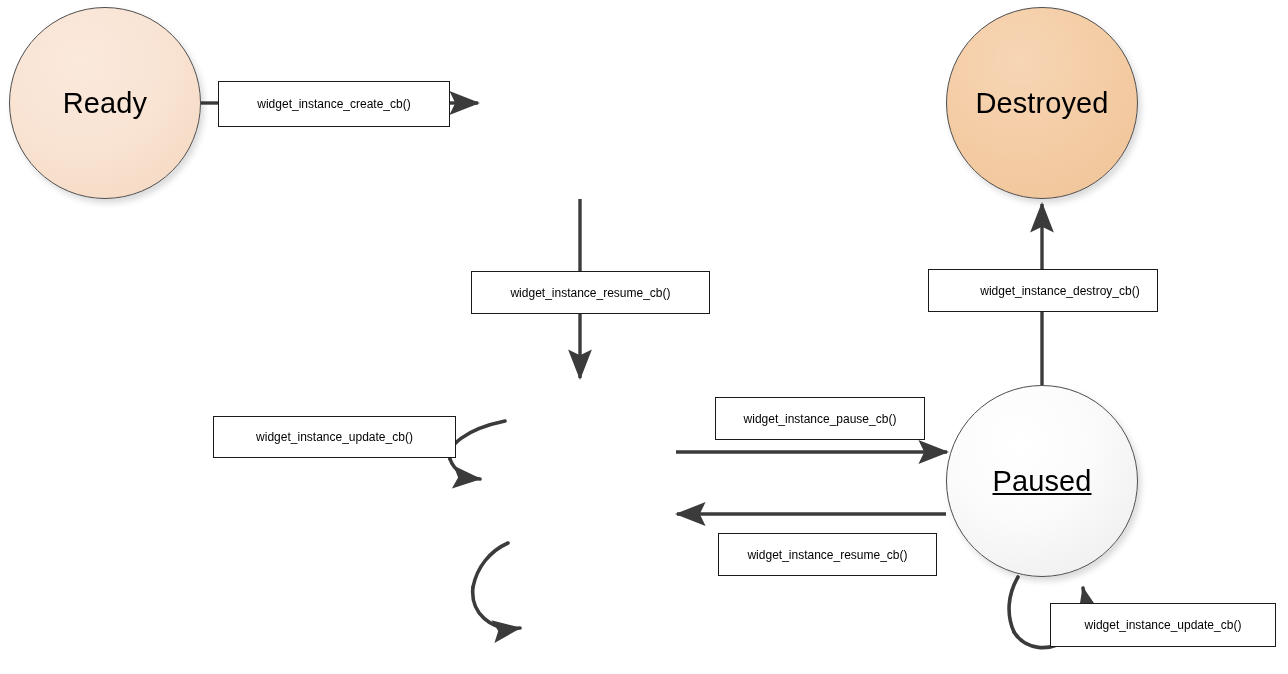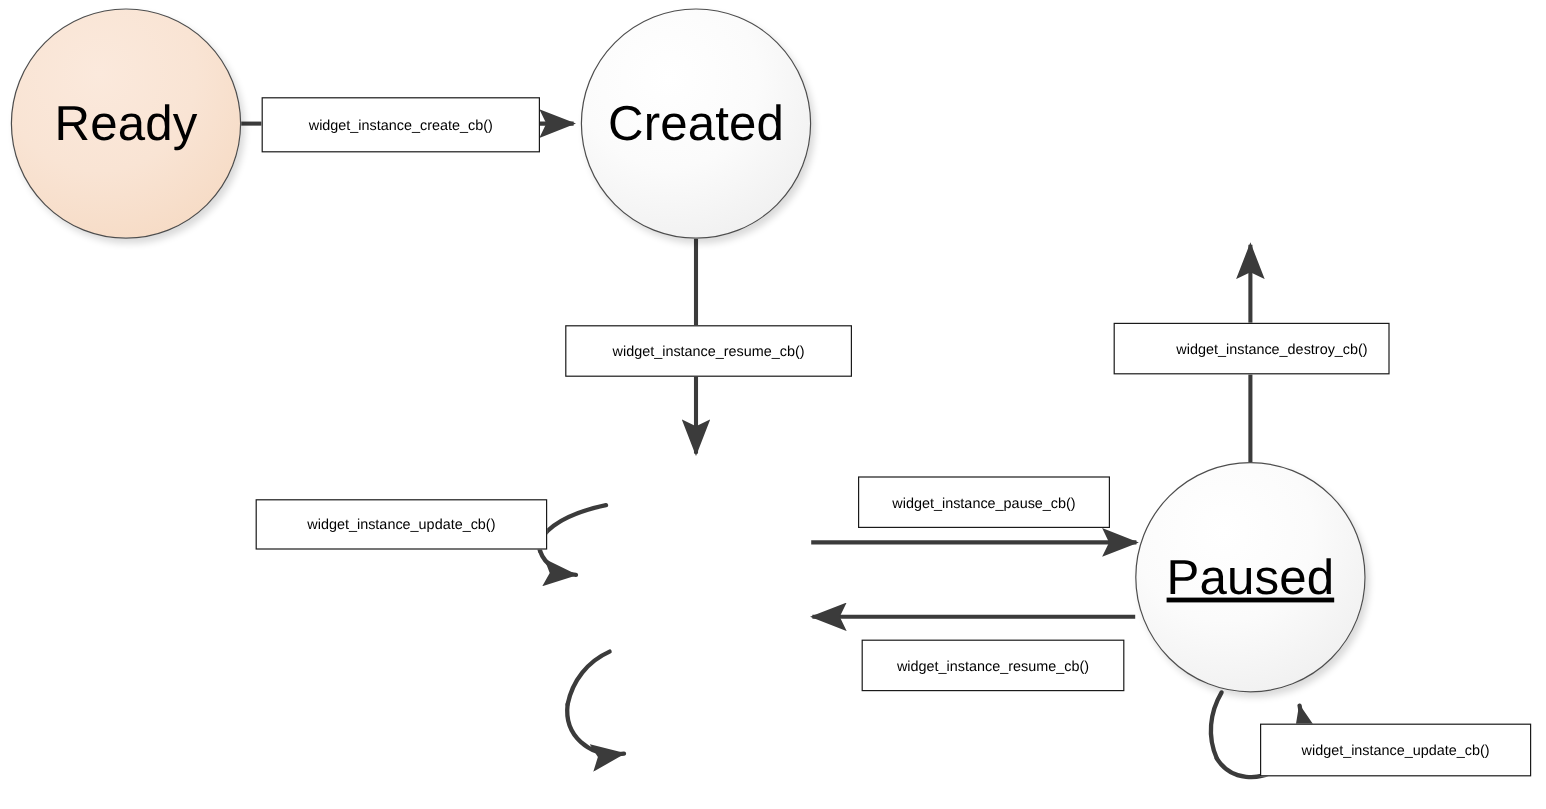--- a/index.html
+++ b/index.html
@@ -30,21 +30,21 @@
     position: absolute;
     border-radius: 50%;
     box-sizing: border-box;
     border: 1px solid #4d4d4d;
     display: flex;
     align-items: center;
     justify-content: center;
     box-shadow: 3px 4px 6px rgba(0,0,0,0.15);
   }
   .state-node .state-label {
-    font-size: 41px;
+    font-size: 29px;
     color: #000000;
     line-height: 1;
     letter-spacing: 0.1px;
     white-space: nowrap;
     user-select: none;
   }
   .node-neutral {
     background: radial-gradient(circle at 38% 30%, #ffffff 0%, #fbfbfb 42%, #f1f1f1 78%, #ececec 100%);
   }
   .node-ready {
@@ -124,24 +124,24 @@
       <path d="M 1018 577 C 1008 594 1006 614 1014 632" fill="none" stroke="#3b3b3b" stroke-width="3.6" stroke-linecap="round"></path>
       <path d="M 1014 632 C 1025 650 1050 653 1068 638" fill="none" stroke="#3b3b3b" stroke-width="3.6" stroke-linecap="round"></path>
       <path d="M 1068 638 C 1080 626 1087 606 1083 588" fill="none" stroke="#3b3b3b" stroke-width="3.6" stroke-linecap="round" marker-end="url(#arrowhead-curve)"></path>
     </g>
   </svg>
 
   <div class="state-node node-ready" style="left:9px; top:7px; width:192px; height:192px;">
     <span class="state-label">Ready</span>
   </div>
 
-  <div class="state-node node-neutral" style="left:484px; top:7px; width:192px; height:192px;">
-    <span class="state-label">Created</span>
+
+  <div class="state-node node-destroyed" style="left:946px; top:7px; width:192px; height:192px;">
+    <span class="state-label">Destroyed</span>
   </div>
-
 
 
   <div class="state-node node-neutral" style="left:946px; top:385px; width:192px; height:192px;text-decoration:underline;">
     <span class="state-label">Paused</span>
   </div>
 
   <div class="edge-label" style="left:218px; top:81px; width:232px; height:46px;">
     <span>widget_instance_create_cb()</span>
   </div>
 

